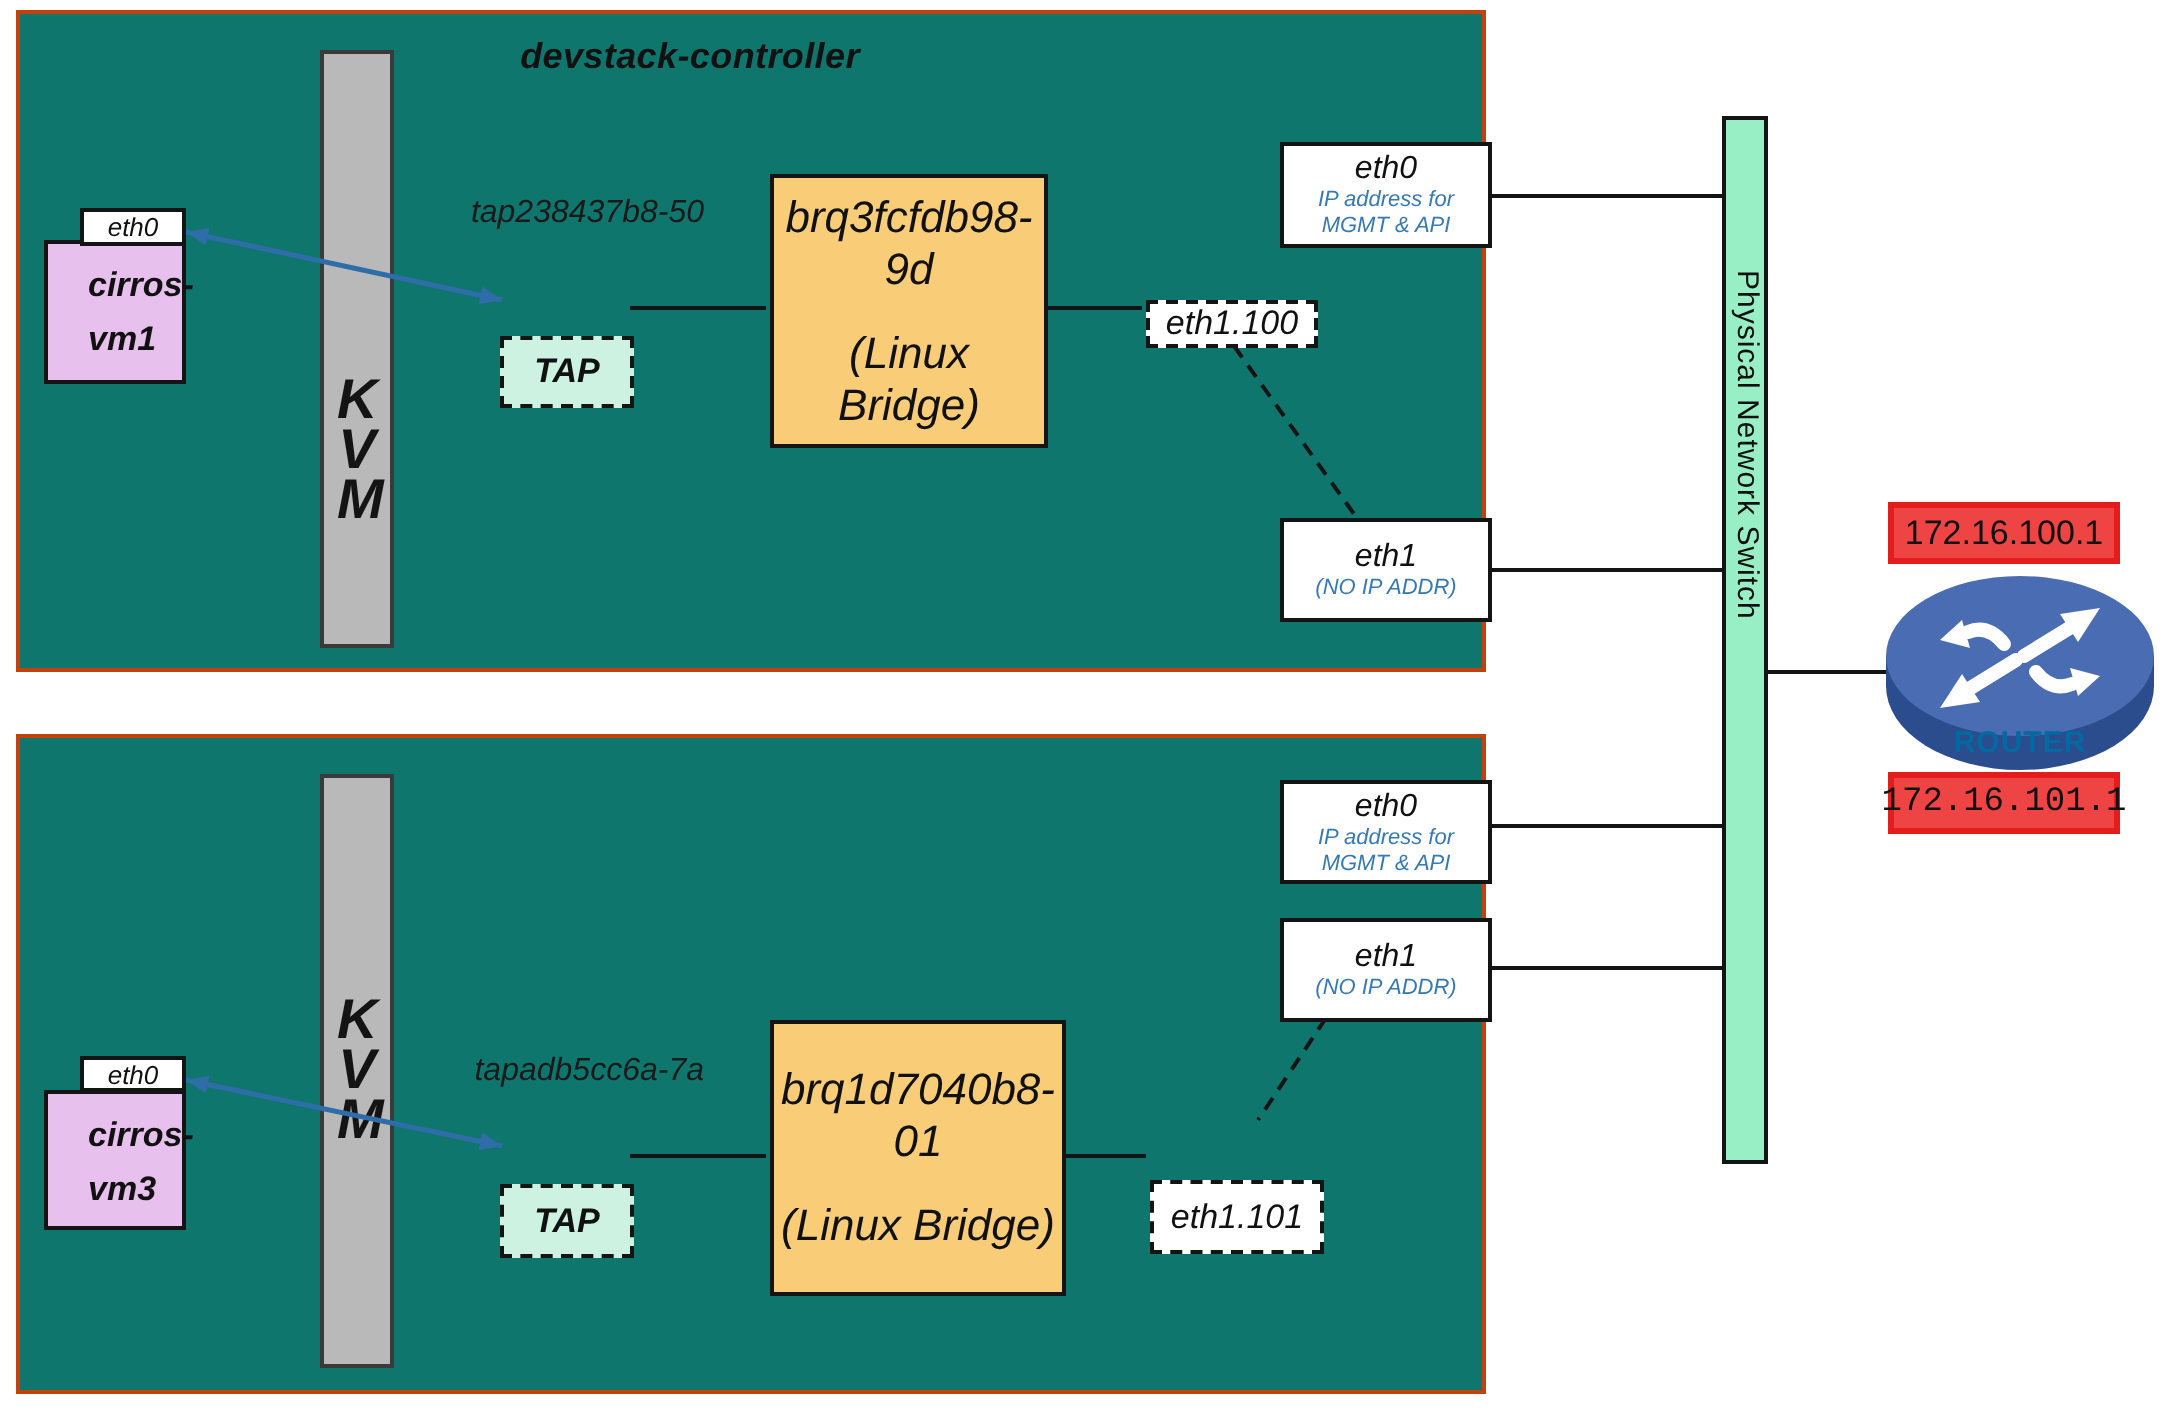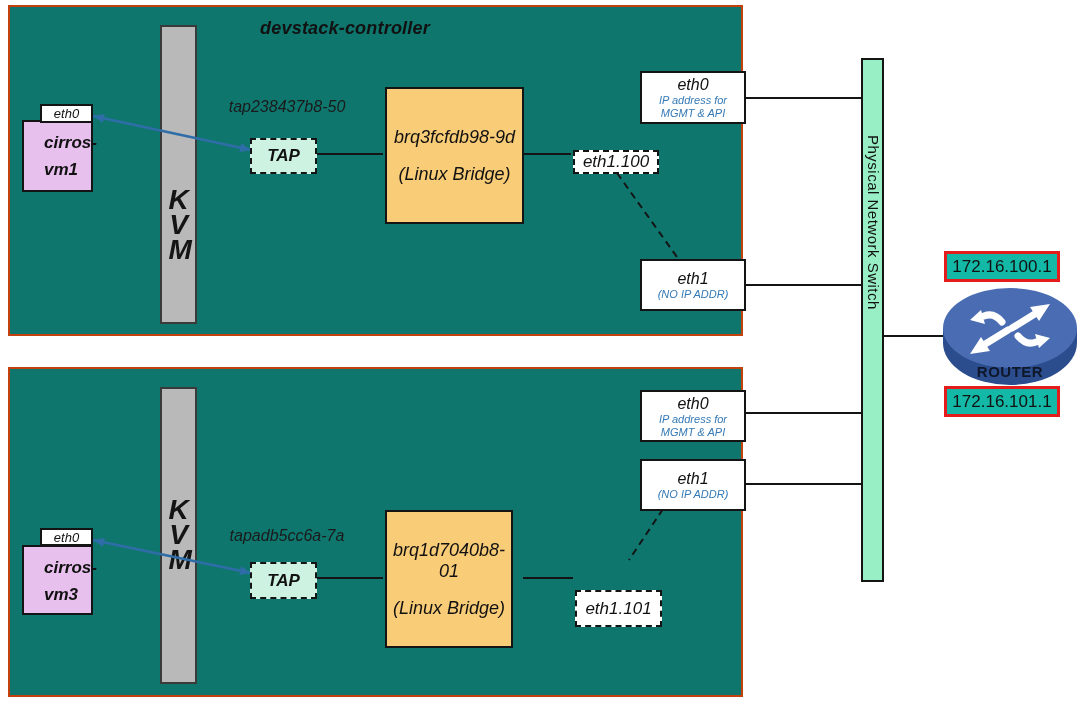--- a/index.html
+++ b/index.html
@@ -12,44 +12,44 @@
 
   .kvm-bar { position:absolute; background:#b9b9b9; border:2px solid #3a3a3a; }
   .kvm-text { position:absolute; left:0; right:0; margin:0 auto; width:20px; font-size:28px; font-weight:bold;
               line-height:25px; text-align:center; word-break:break-all; color:#141414; }
 
   .vm-box { position:absolute; background:#e8c0ee; border:2px solid #141414; padding:7px 0 0 20px;
             font-size:17px; font-weight:bold; line-height:27px; z-index:4; }
   .vm-tab { position:absolute; background:#fff; border:2px solid #141414; font-size:13px; text-align:center;
             line-height:15px; z-index:5; }
 
-  .tap-label { position:absolute; font-size:16px; text-align:center; color:#1a1a1a; }
+  .tap-label { position:absolute; font-size:16px; text-align:right; color:#1a1a1a; }
   .tap-box { position:absolute; background:#cdf2e2; border:2px dashed #141414; font-size:17px; font-weight:bold;
-             display:flex; align-items:center; justify-content:center; z-index:4; }
+             display:flex; align-items:center; justify-content:center; z-index:4;margin-top:30px; }
 
   .bridge-box { position:absolute; background:#f9cc78; border:2px solid #141414; display:flex; flex-direction:column;
-                align-items:center; justify-content:center; gap:16px; font-size:18px; z-index:4; text-align:center; }
+                align-items:center; justify-content:center; gap:16px; font-size:22px; z-index:4; text-align:center; }
 
   .vlan-box { position:absolute; background:#fff; border:2px dashed #141414; font-size:17px;
               display:flex; align-items:center; justify-content:center; z-index:4; }
 
   .nic-box { position:absolute; background:#fff; border:2px solid #141414; display:flex; flex-direction:column;
              align-items:center; justify-content:center; z-index:4; }
   .nic-name { font-size:16px; line-height:19px; color:#111; }
   .nic-note { font-size:11px; line-height:13px; color:#3579b5; text-align:center; }
 
   .switch-bar { position:absolute; left:861px; top:58px; width:23px; height:524px; background:#98efc5;
                 border:2px solid #141414; z-index:4; }
   .switch-label { writing-mode:vertical-rl; font-size:15px; color:#111; height:100%; width:100%;
                   padding-top:75px; text-align:left; letter-spacing:0.5px; }
 
-  .ip-box { position:absolute; width:116px; height:31px; background:#14b8a6; border:3px solid #e51c1c;
+  .ip-box { position:absolute; width:116px; height:31px; background:#ef4444; border:3px solid #e51c1c;
             display:flex; align-items:center; justify-content:center; font-size:17px; z-index:6; }
 
-  .router-label { position:absolute; left:955px; top:363px; width:110px; text-align:center; color:#0f172a;
+  .router-label { position:absolute; left:955px; top:363px; width:110px; text-align:center; color:#0369a1;
                   font-size:15px; font-weight:bold; letter-spacing:0.5px; z-index:6; }
 
   svg.overlay { position:absolute; left:0; top:0; z-index:3; pointer-events:none; }
 </style>
 </head>
 <body>
 
 <div id="stage">
 
   <div class="host" style="left:8px; top:5px; width:735px; height:331px;">
@@ -94,21 +94,21 @@
 
     <div class="vm-tab" style="left:30px; top:159px; width:53px; height:18px;">eth0</div>
     <div class="vm-box" style="left:12px; top:176px; width:71px; height:70px;">
       <div>cirros-</div>
       <div>vm3</div>
     </div>
 
     <div class="tap-label" style="left:212px; top:158px; width:130px;">tapadb5cc6a-7a</div>
     <div class="tap-box" style="left:240px; top:193px; width:67px; height:37px;">TAP</div>
 
-    <div class="bridge-box" style="left:375px; top:141px; width:128px; height:138px;">
+    <div class="bridge-box" style="left:375px; top:141px; width:148px; height:138px;">
       <div>brq1d7040b8-01</div>
       <div>(Linux Bridge)</div>
     </div>
 
     <div class="vlan-box" style="left:565px; top:193px; width:87px; height:37px;margin-top:28px;">eth1.101</div>
 
     <div class="nic-box" style="left:630px; top:21px; width:106px; height:52px;">
       <div class="nic-name">eth0</div>
       <div class="nic-note">IP address for</div>
       <div class="nic-note">MGMT &amp; API</div>
@@ -117,21 +117,21 @@
       <div class="nic-name">eth1</div>
       <div class="nic-note">(NO IP ADDR)</div>
     </div>
   </div>
 
   <div class="switch-bar">
     <div class="switch-label">Physical Network Switch</div>
   </div>
 
   <div class="ip-box" style="left:944px; top:251px;">172.16.100.1</div>
-  <div class="ip-box" style="left:944px; top:386px;">172.16.101.1</div>
+  <div class="ip-box" style="left:944px; top:386px;font-family:Liberation Mono, monospace;">172.16.101.1</div>
   <div class="router-label">ROUTER</div>
 
   <svg class="overlay" width="1085" height="710" viewBox="0 0 1085 710">
 
     <g stroke="#141414" stroke-width="2">
       <line x1="315" y1="154" x2="383" y2="154"></line>
       <line x1="522" y1="154" x2="571" y2="154"></line>
       <line x1="744" y1="98" x2="861" y2="98"></line>
       <line x1="744" y1="285" x2="861" y2="285"></line>
       <line x1="315" y1="578" x2="383" y2="578"></line>

